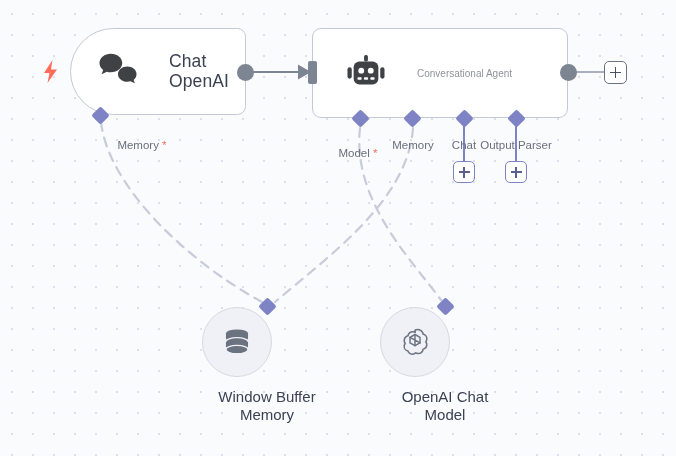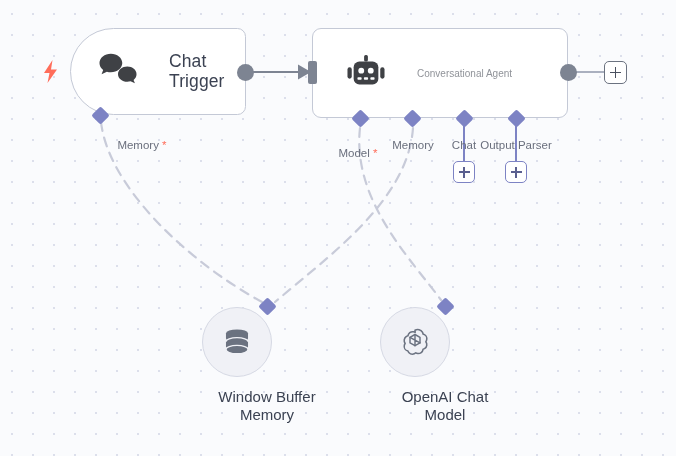--- a/index.html
+++ b/index.html
@@ -200,21 +200,21 @@
   <div class="node-card trigger" style="left:70px; top:28px; width:176px; height:87px;">
     <div class="node-inner">
       <div class="node-icon">
         <svg viewBox="0 0 44 40" width="42" height="38" xmlns="http://www.w3.org/2000/svg">
           <path d="M26.5 10.5c0 5.4-5.4 9.8-12 9.8-1.5 0-2.9-0.2-4.2-0.6l-5.6 2.6 1.7-4.4C4 16.1 2.5 13.5 2.5 10.5 2.5 5.1 7.9 0.7 14.5 0.7S26.5 5.1 26.5 10.5z" fill="#3f4145"></path>
           <path d="M41.5 22.3c0 2.4-1.2 4.5-3.1 6l1.4 3.6-4.6-2.1c-1.1 0.3-2.2 0.5-3.4 0.5-5.4 0-9.8-3.6-9.8-8s4.4-8 9.8-8 9.7 3.6 9.7 8z" fill="#3f4145"></path>
         </svg>
       </div>
       <div class="node-text">
         <div class="node-title two-line">Chat</div>
-        <div class="node-title two-line">Trigger</div>
+        <div class="node-title two-line">OpenAI</div>
       </div>
     </div>
   </div>
 
   <div class="port-circle" style="left:237px; top:64px;"></div>
 
   <div class="port-diamond" style="left:94px; top:109px;"></div>
   <div class="port-label" style="left:101px; top:139px;margin-left:41px;"><span>Memory</span><span class="req-star"> *</span></div>
 
   <div class="node-card" style="left:312px; top:28px; width:256px; height:90px;">

